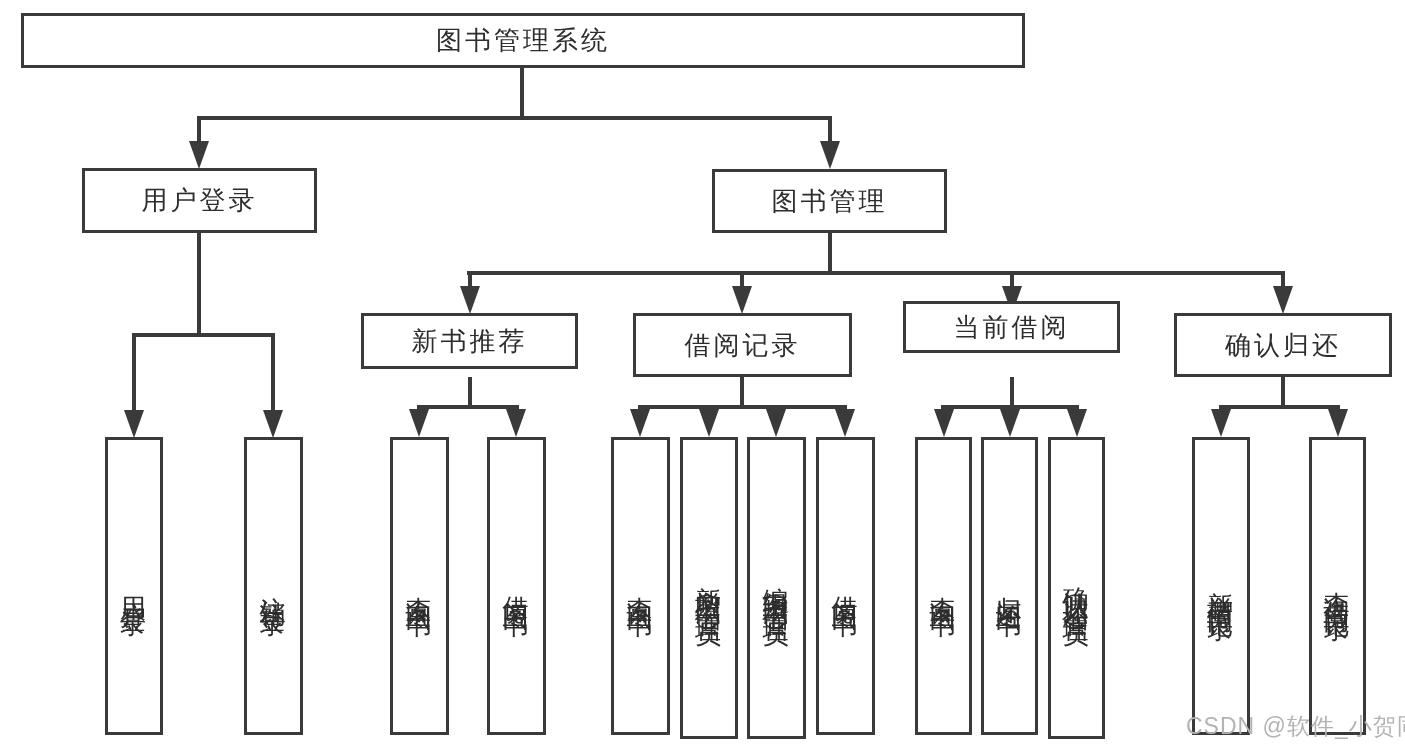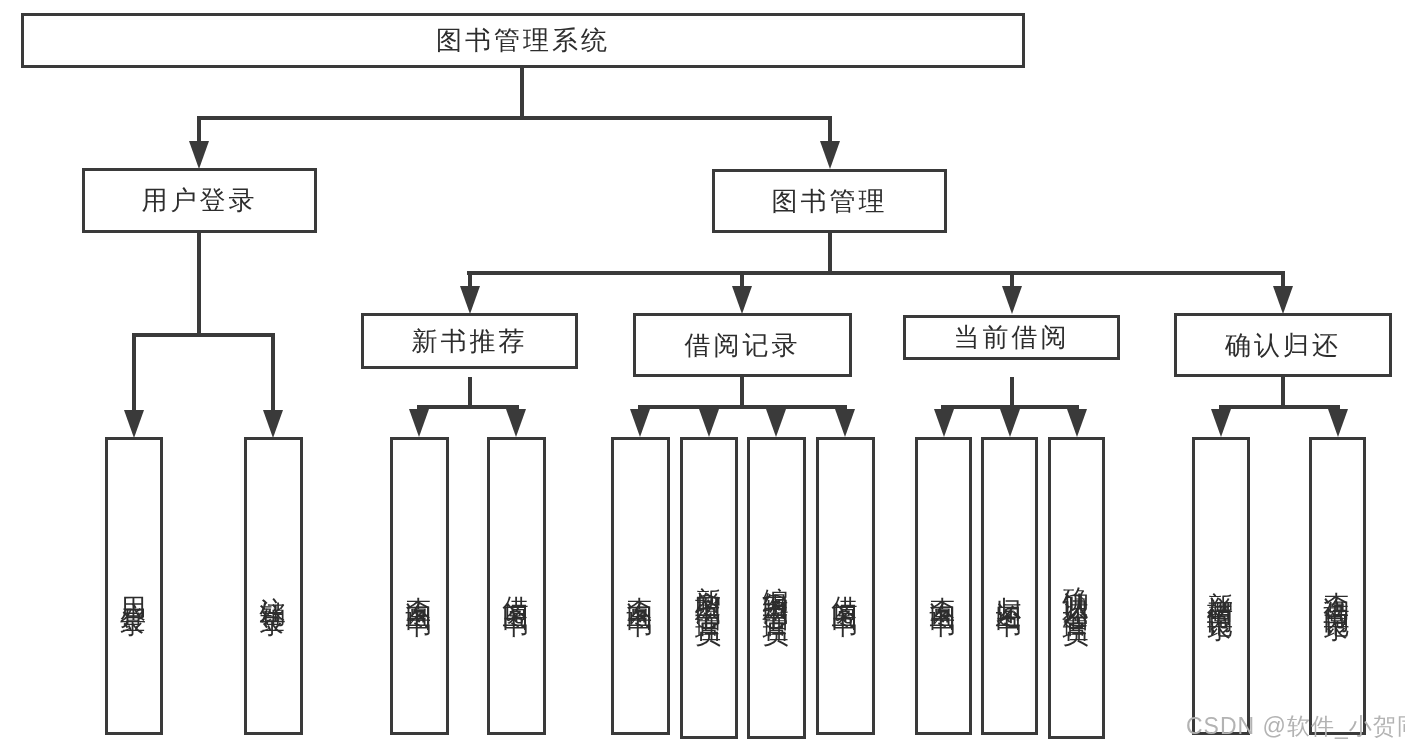--- a/index.html
+++ b/index.html
@@ -107,21 +107,21 @@
   <div class="arrow" style="left:1002px; top:286px;"></div>
   <div class="line" style="left:1281px; top:271px; width:4px; height:18px;"></div>
   <div class="arrow" style="left:1273px; top:286px;"></div>
 
   <div class="box" style="left:361px; top:313px; width:217px; height:56px;">
     <span class="h-label">新书推荐</span>
   </div>
   <div class="box" style="left:633px; top:313px; width:219px; height:64px;">
     <span class="h-label">借阅记录</span>
   </div>
-  <div class="box" style="left:903px; top:315px; width:217px; height:45px;">
+  <div class="box" style="left:903px; top:301px; width:217px; height:52px;">
     <span class="h-label">当前借阅</span>
   </div>
   <div class="box" style="left:1174px; top:313px; width:218px; height:64px;">
     <span class="h-label">确认归还</span>
   </div>
 
   <div class="line" style="left:468px; top:377px; width:4px; height:31px;"></div>
   <div class="line" style="left:417px; top:405px; width:102px; height:4px;"></div>
   <div class="arrow" style="left:409px; top:409px;"></div>
   <div class="arrow" style="left:506px; top:409px;"></div>

